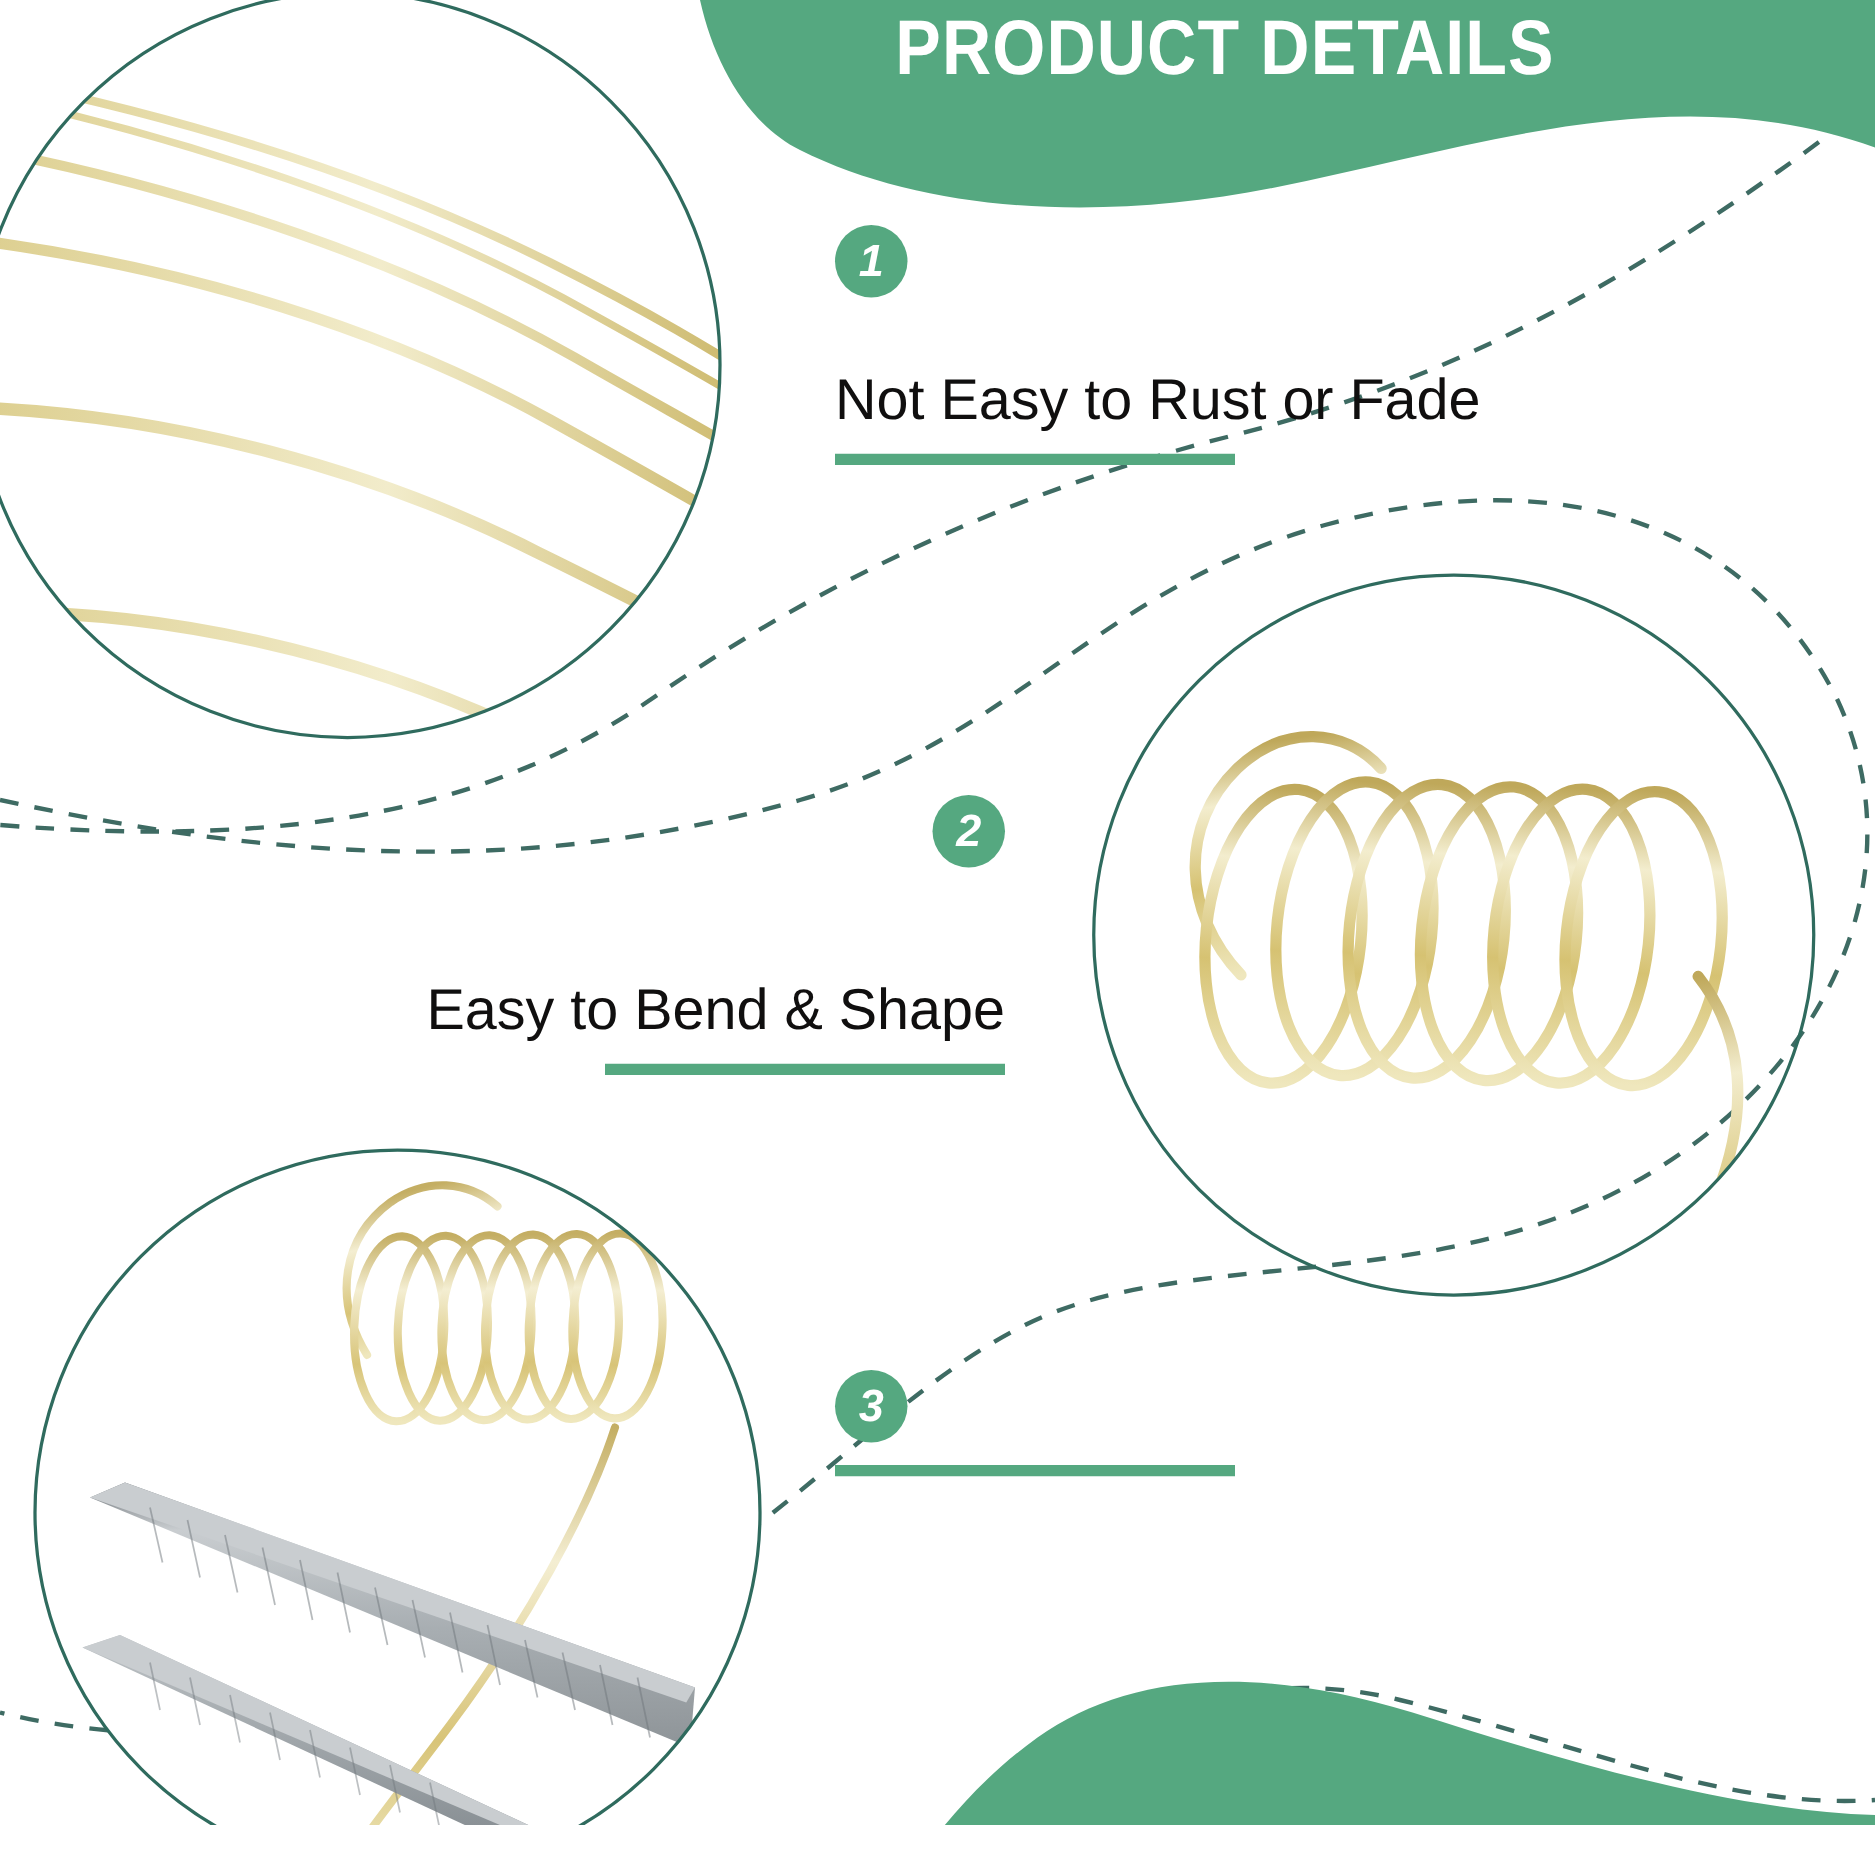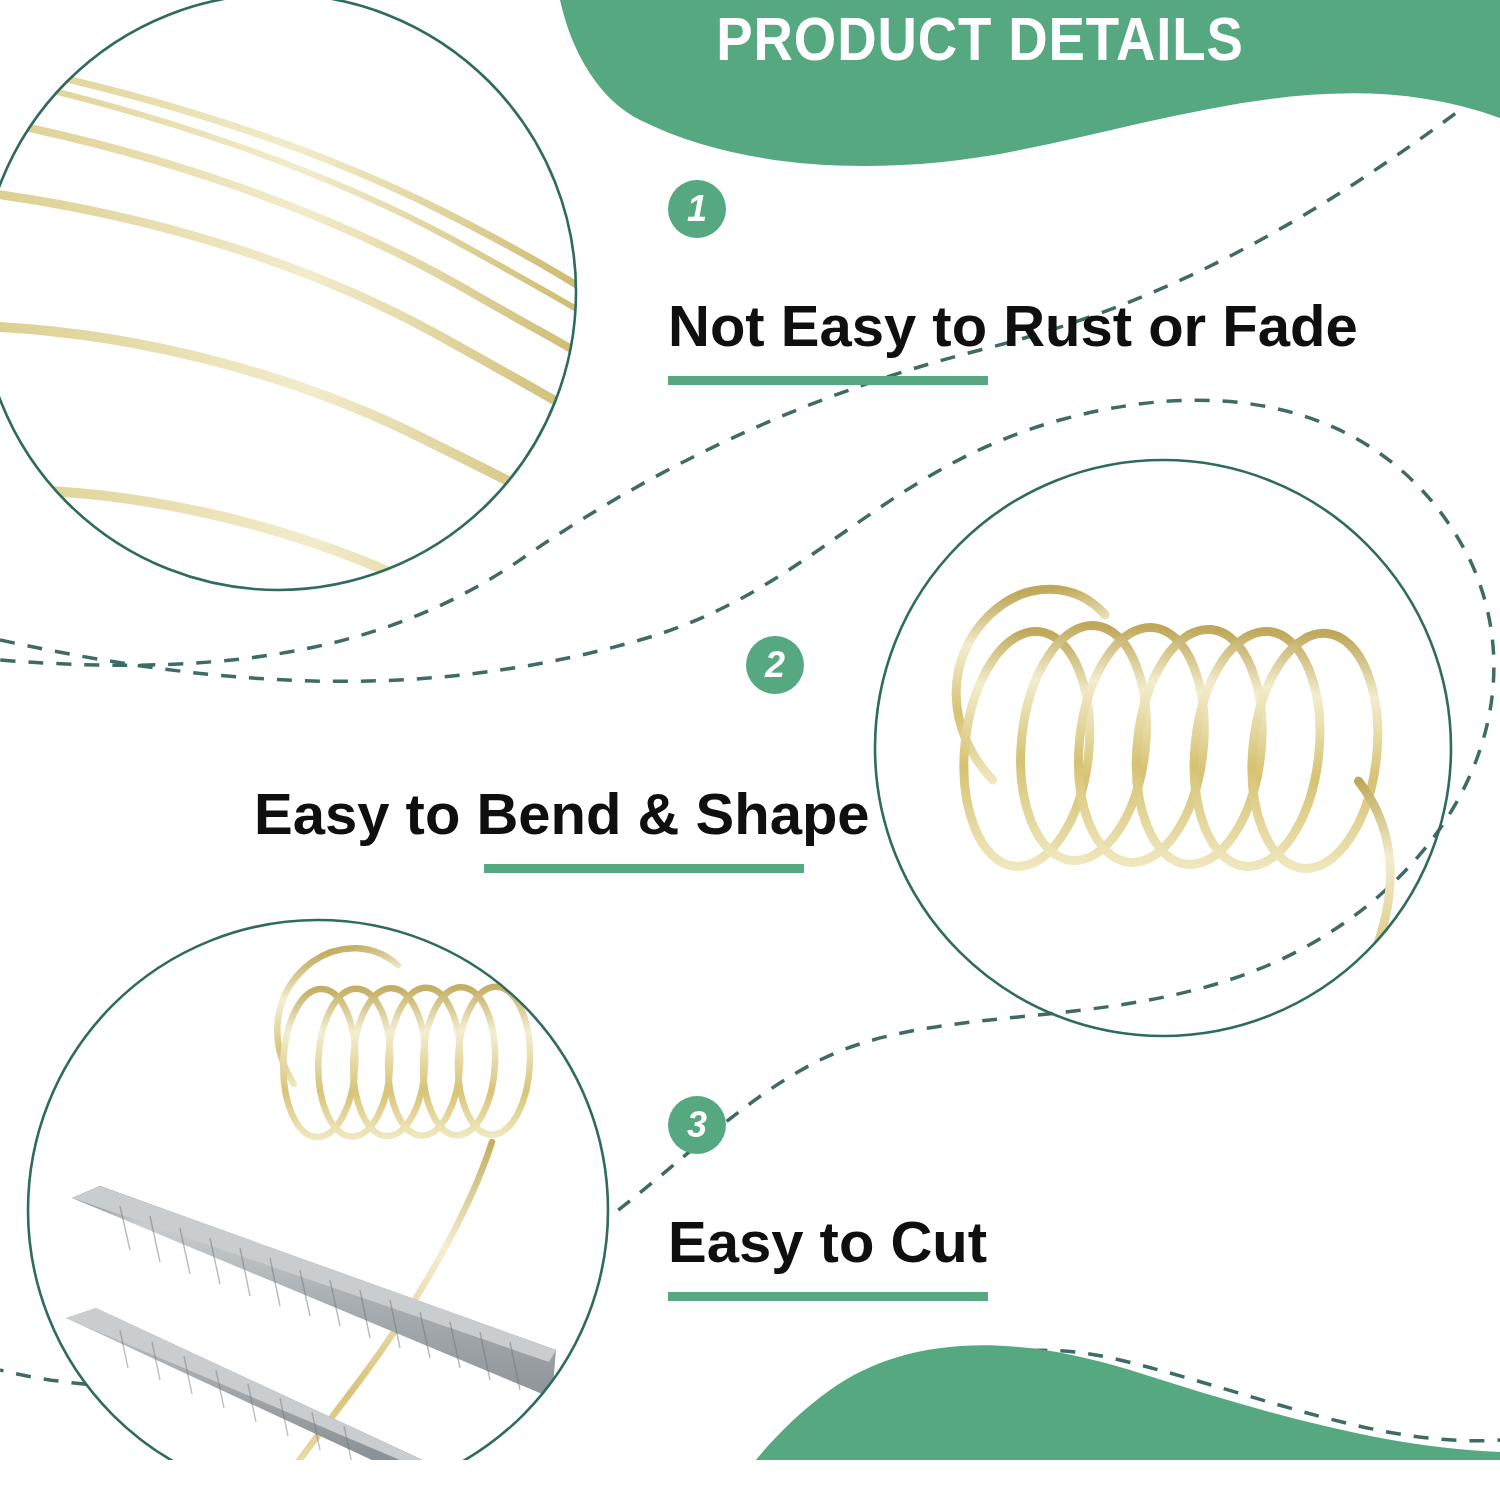--- a/index.html
+++ b/index.html
@@ -52,22 +52,22 @@
     font-weight: 700;
     font-style: italic;
     display: flex;
     align-items: center;
     justify-content: center;
     line-height: 1;
     box-sizing: border-box;
   }
   .headline {
     color: #100f0f;
-    font-size: 58px;
-    font-weight: 700;
+    font-size: 46px;
+    font-weight: 400;
     white-space: nowrap;
     line-height: 1.1;
   }
   .rule {
     height: 9px;
     background: #55A880;
   }
 
   
   #feature-1 { left: 668px; top: 180px; }
@@ -252,17 +252,16 @@
   </div>
 
   <div class="feature" id="feature-2">
     <div class="badge">2</div>
     <div class="headline">Easy to Bend &amp; Shape</div>
     <div class="rule"></div>
   </div>
 
   <div class="feature" id="feature-3">
     <div class="badge">3</div>
-    <div class="headline">Easy to Cut</div>
     <div class="rule"></div>
   </div>
 
 </div>
 
 </body></html>

